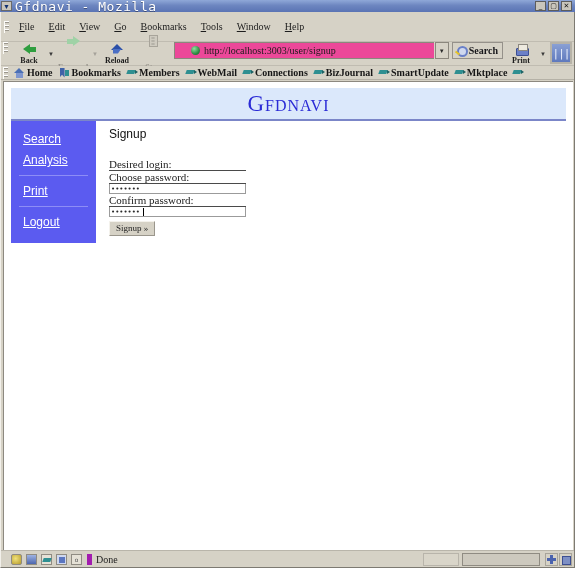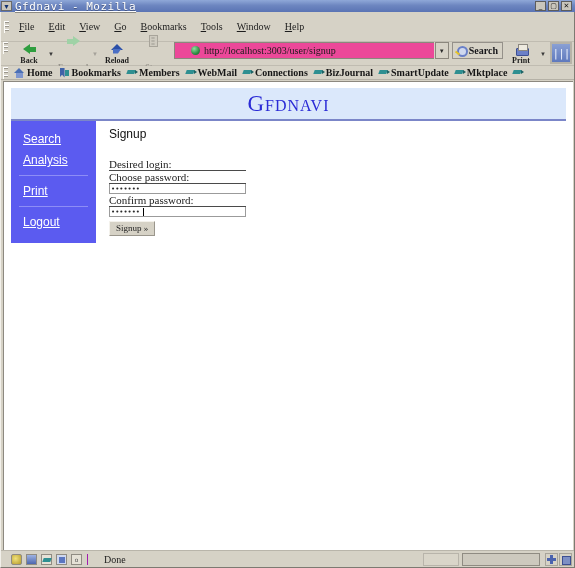--- a/index.html
+++ b/index.html
@@ -31,27 +31,26 @@
     width: 11px; height: 10px;
     margin-right: 3px;
     background: #c9c6bc;
     border: 1px solid #6a6a6a;
     display: flex; align-items: center; justify-content: center;
     font-size: 7px; line-height: 1; color: #103070;
   }
   .titlebar .tb-title {
     flex: 1;
     font-family: "DejaVu Sans Mono", monospace;
-    font-size: 11px;
+    font-size: 13px;
     color: #ffffff;
     letter-spacing: 0.5px;
     white-space: nowrap;
     overflow: hidden;
     text-shadow: 0 1px 0 rgba(0,0,0,.35);
-    text-decoration: underline;
   }
   .titlebar .tb-buttons { display: flex; gap: 2px; padding-right: 2px; }
   .tb-btn {
     width: 11px; height: 10px;
     background: #c9c6bc;
     border: 1px solid #5d5d5d;
     display: flex; align-items: center; justify-content: center;
     font-size: 7px; line-height: 1; color: #1a1a1a;
     font-family: "DejaVu Sans", sans-serif;
   }
@@ -462,22 +461,22 @@
   .sb-ico.i5 {
     background: #e5e1d6;
     font-family: "DejaVu Sans Mono", monospace;
     font-size: 6px; color: #555; line-height: 10px; text-align: center;
   }
   .sb-status-text {
     flex: 1;
     font-family: "Liberation Serif", serif;
     font-size: 10px;
     color: #1c1c1c;
-    padding-left: 16px;
-    border-left: 1px solid #a21caf;
+    padding-left: 4px;
+    border-left: 5px solid #a21caf;
     white-space: nowrap;
   }
   .sb-gap { width: 36px; height: 13px; border: 1px solid #b8b4aa; background: #d9d5c9; margin-right: 3px; }
   .sb-progress {
     width: 78px; height: 13px;
     border: 1px solid #8f8b82;
     background: #cdc9be;
     margin-right: 4px;
   }
   .sb-end-ico {

